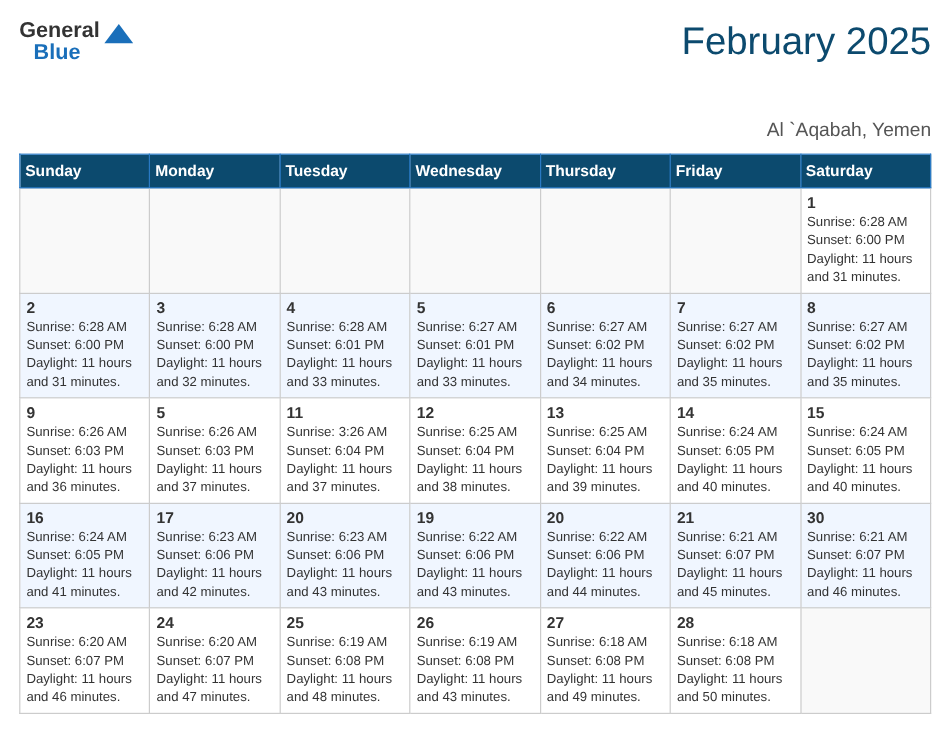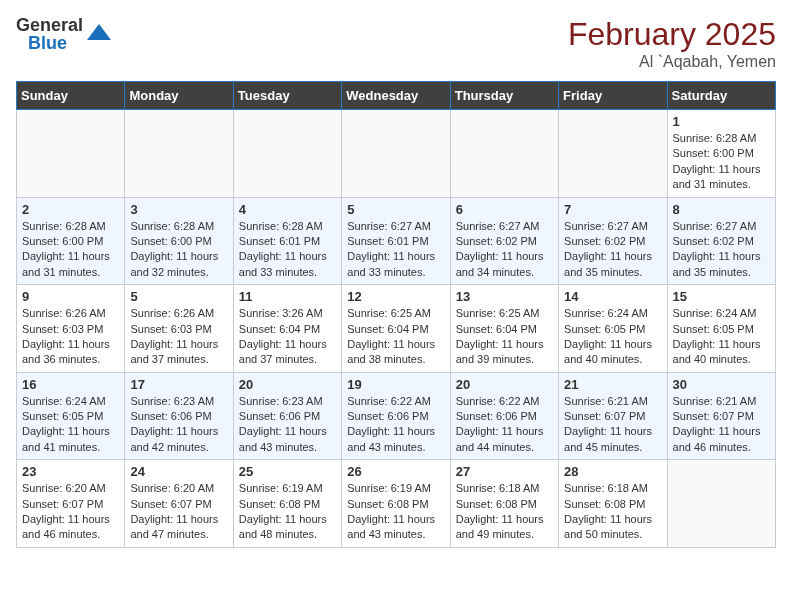--- a/index.html
+++ b/index.html
@@ -11,21 +11,21 @@
       padding: 16px;
     }
     .header {
       display: flex;
       justify-content: space-between;
       align-items: flex-start;
       margin-bottom: 10px;
     }
     .logo {
       display: flex;
-      align-items: center;
+      align-items: flex-start;
     }
     .logo-text {
       display: flex;
       flex-direction: column;
       line-height: 1;
     }
     .logo-general {
       font-size: 18px;
       font-weight: bold;
       color: #333;
@@ -40,33 +40,34 @@
       width: 28px;
       height: 28px;
       margin-left: 2px;
     }
     .title-block {
       text-align: right;
     }
     .month-title {
       font-size: 32px;
       font-weight: normal;
-      color: #7f1d1d;
+      color: #0c4a6e;
     }
     .location-title {
       font-size: 16px;
       color: #555;
+      margin-top: 47px;
     }
     table {
       width: 100%;
       border-collapse: collapse;
       table-layout: fixed;
     }
     th {
-      background-color: #404040;
+      background-color: #0c4a6e;
       color: #fff;
       font-size: 13px;
       font-weight: bold;
       padding: 6px 4px;
       text-align: left;
       border: 1px solid #2979c4;
     }
     td {
       vertical-align: top;
       border: 1px solid #ccc;

